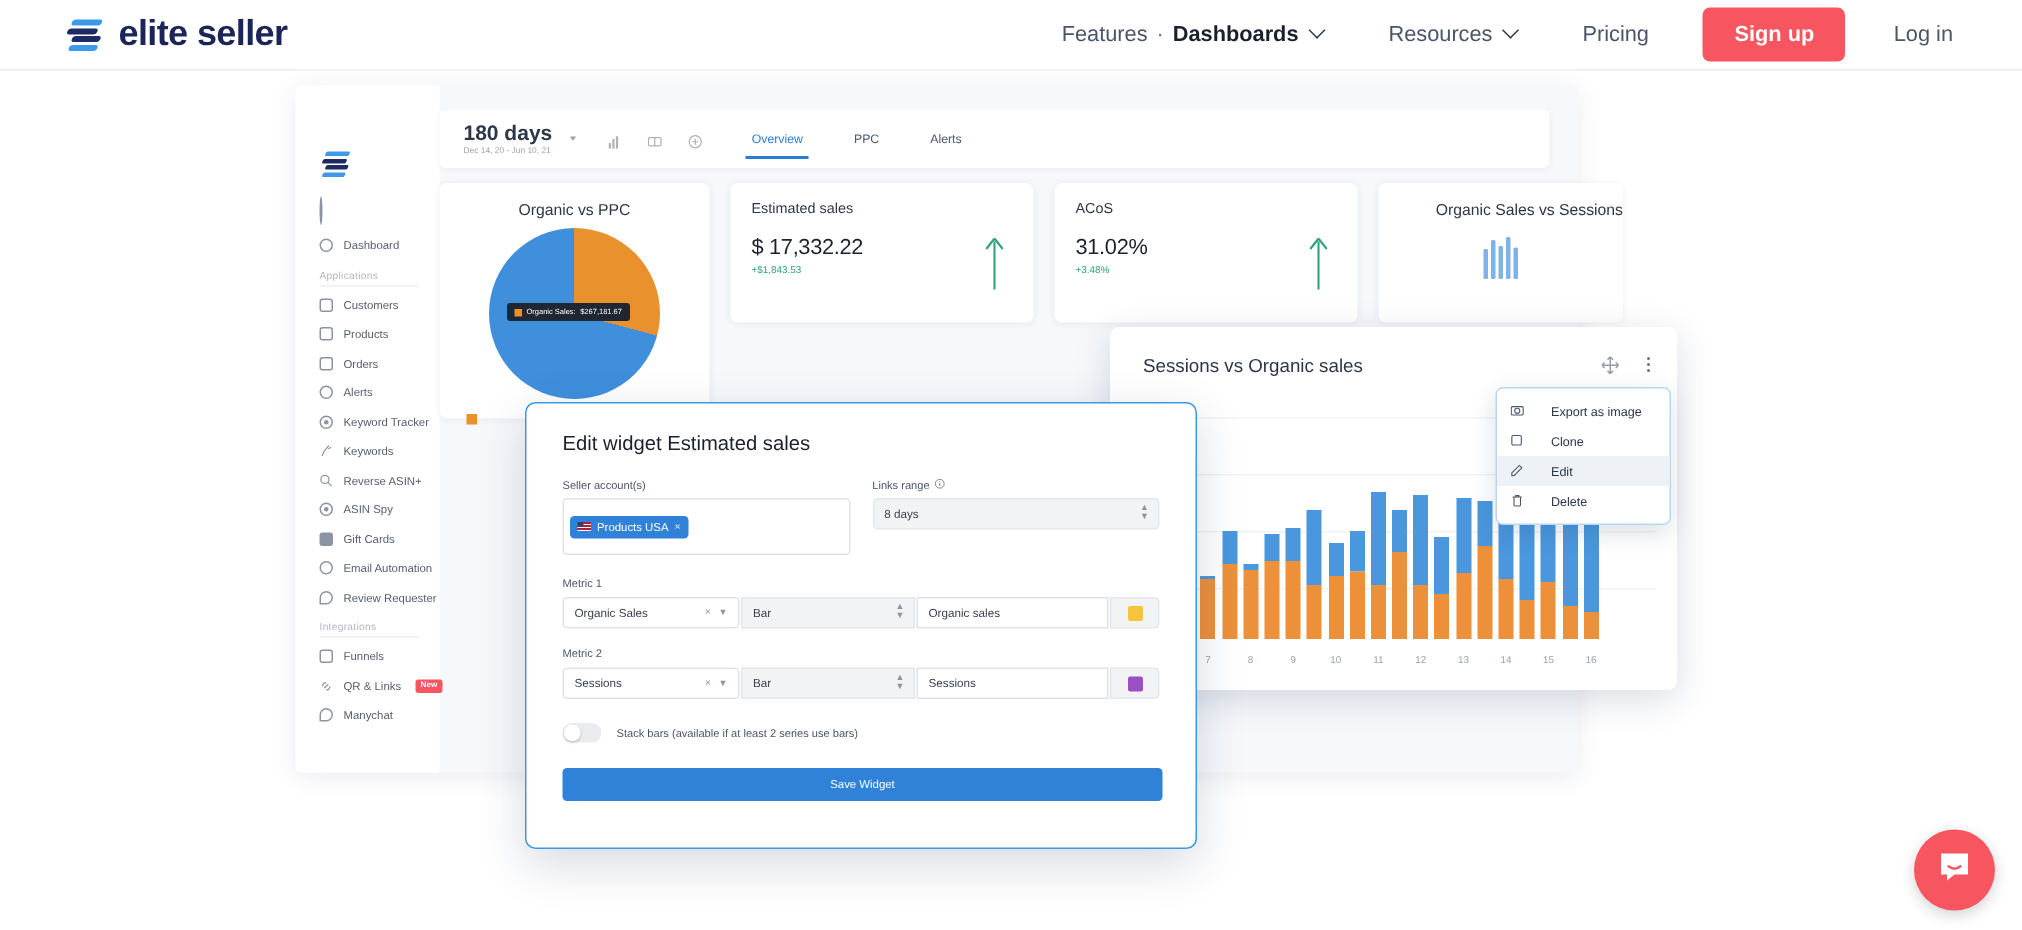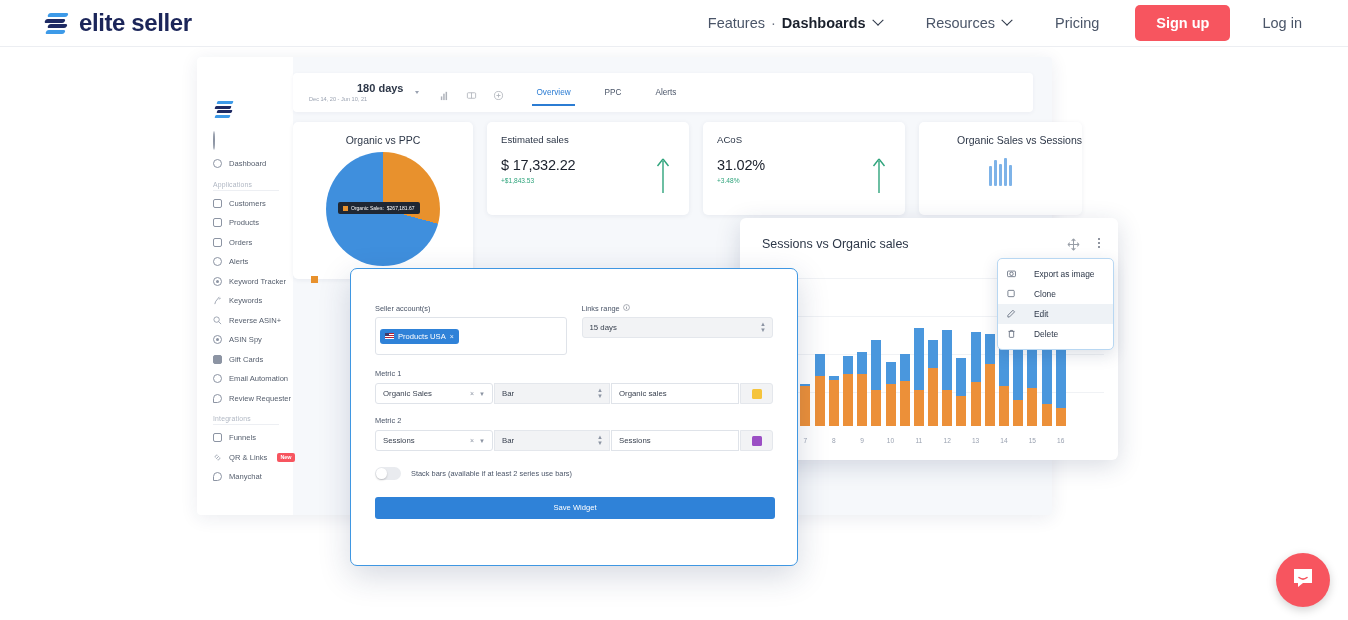--- a/index.html
+++ b/index.html
@@ -110,21 +110,21 @@
   
   .main { position: absolute; left: 96px; top: 0; right: 0; bottom: 0; }
   .toolbar {
     position: absolute; left: 0; top: 16px;
     width: 740px; height: 39px;
     background: #fff; border-radius: 4px;
     display: flex; align-items: center; padding: 0 16px;
     box-shadow: 0 1px 4px rgba(30,45,90,0.05);
   }
   .date-range { line-height: 1.25; margin-right: 6px; }
-  .date-range .dr-top { font-size: 11px; color: #2d3748; font-weight: 600; margin-left: 48px; }
+  .date-range .dr-top { font-size: 14px; color: #2d3748; font-weight: 600; }
   .date-range .dr-sub { font-size: 5.6px; color: #9aa2b1; }
   .tb-caret {
     width: 0; height: 0; border-left: 2.6px solid transparent;
     border-right: 2.6px solid transparent; border-top: 3.2px solid #9aa2b1;
     margin: 0 12px 0 6px;
   }
   .tb-ico { width: 11px; height: 11px; margin: 0 8px; opacity: .55; }
   .tab {
     font-size: 8.2px; color: #4a5568; padding: 0 10px;
     height: 26px; display: flex; align-items: center; cursor: pointer;
@@ -654,20 +654,21 @@
           <svg width="9" height="9" viewBox="0 0 10 10">
               <path d="M1.6 2.6 h6.8 M2.6 2.6 v6 a0.7 0.7 0 0 0 0.7 0.7 h3.4 a0.7 0.7 0 0 0 0.7 -0.7 v-6 M3.8 2.6 v-1 h2.4 v1" stroke="#4a5568" stroke-width="0.8" fill="none"></path>
             </svg>
         </span>
         <span>Delete</span>
       </div>
     </div>
   </div>
 
   <div class="modal">
+    <div class="modal-title">Edit widget Estimated sales</div>
 
     <div class="row2">
       <div class="col">
         <div class="field-label">Seller account(s)</div>
         <div class="tag-input">
           <span class="tag">
             <span class="flag"></span>
             <span>Products USA</span>
             <span class="tag-x">×</span>
           </span>
@@ -677,21 +678,21 @@
         <div class="field-label">
           <span>Links range</span>
           <span>
             <svg width="7" height="7" viewBox="0 0 10 10">
                 <circle cx="5" cy="5" r="4.2" stroke="#6b7280" stroke-width="0.8" fill="none"></circle>
                 <path d="M5 4.2v3 M5 2.7v0.6" stroke="#6b7280" stroke-width="0.9"></path>
               </svg>
           </span>
         </div>
         <div class="select-box">
-          <span>15 days</span>
+          <span>8 days</span>
           <span class="spin">▲<br>▼</span>
         </div>
       </div>
     </div>
 
     <div style="margin-top:14px;">
       <div class="field-label">Metric 1</div>
       <div class="metric-row">
         <div class="mr-name">
           <span>Organic Sales</span>

